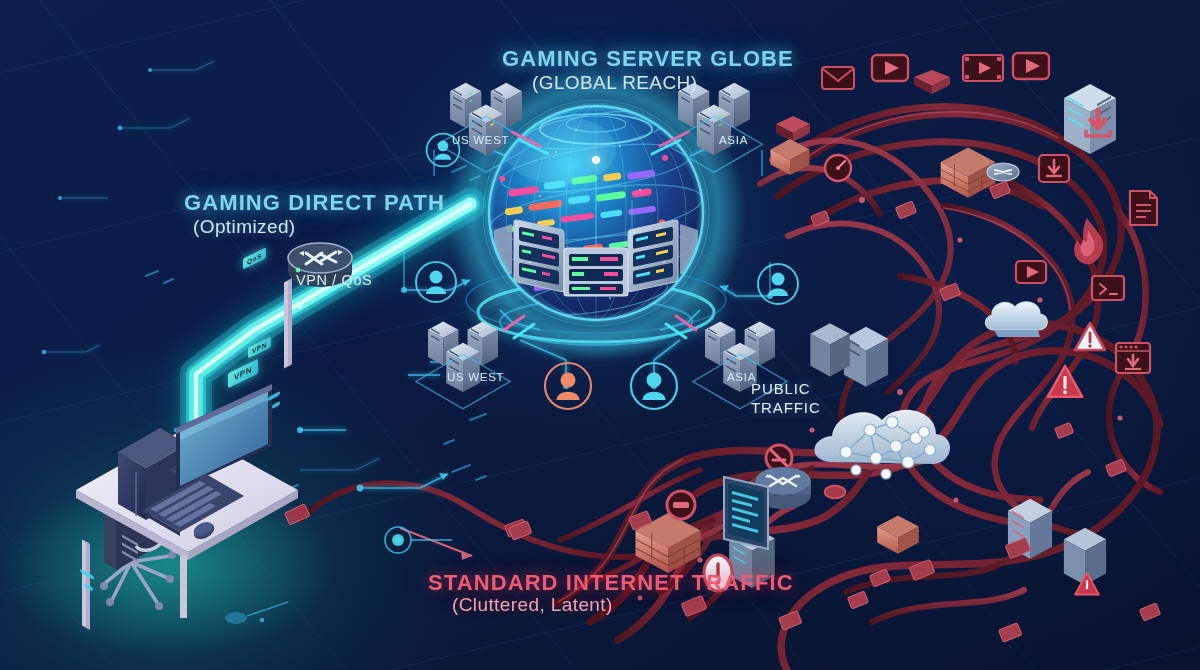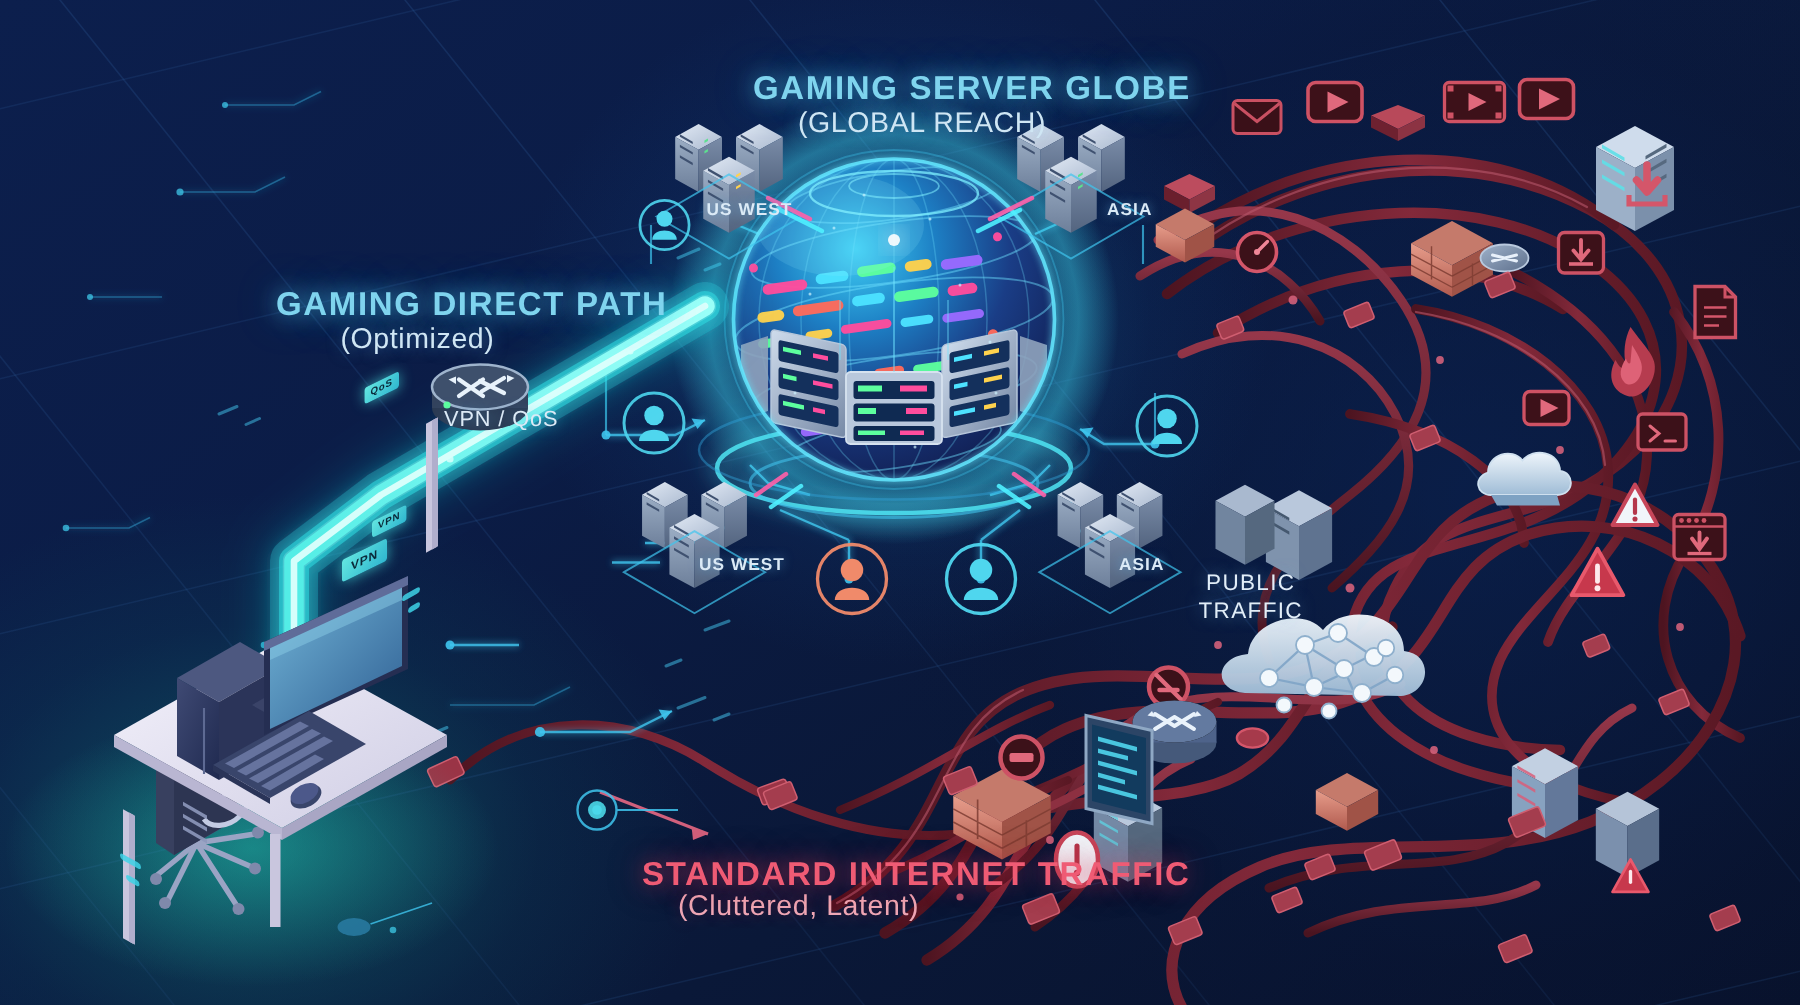--- a/index.html
+++ b/index.html
@@ -20,23 +20,22 @@
     font-size:22px;font-weight:bold;letter-spacing:1.1px;color:#7fd4ee;
     text-shadow:0 0 14px rgba(80,200,240,.75),0 0 30px rgba(50,160,220,.45);
   }
   .h-sub{
     font-size:19px;color:#cfe6f4;letter-spacing:.4px;
     text-shadow:0 0 10px rgba(100,180,230,.55);
   }
   .h-title.red{color:#ef5b74;text-shadow:0 0 14px rgba(220,60,90,.6),0 0 28px rgba(180,30,60,.35);}
   .h-sub.red{color:#f0a8b6;text-shadow:0 0 10px rgba(200,60,90,.45);}
   .lbl-sm{
-    font-size:11.5px;font-weight:bold;letter-spacing:.7px;color:#dbeaf6;
+    font-size:11.5px;font-weight:normal;letter-spacing:.7px;color:#dbeaf6;
     text-shadow:0 0 7px rgba(90,170,220,.7);
-    margin-left:19px;
   }
   .lbl-md{
     font-size:14.5px;font-weight:normal;letter-spacing:.6px;color:#dceaf6;
     text-shadow:0 0 9px rgba(90,170,220,.6);
   }
   .lbl-pub{
     font-size:15px;letter-spacing:.9px;color:#e2eef8;line-height:19px;
     text-shadow:0 0 10px rgba(110,180,230,.6);text-align:center;
   }
   .tag{
@@ -1142,28 +1141,28 @@
     <g opacity=".8">
       <ellipse cx="236" cy="618" rx="11" ry="6" fill="#2b7fa8"></ellipse>
       <path d="M247 616 L288 602" stroke="#3fc5ee" stroke-width="1.2"></path>
     </g>
   </svg>
 
   <div class="txt h-title" style="left:502px;top:46px;">GAMING SERVER GLOBE</div>
   <div class="txt h-sub" style="left:532px;top:72px;">(GLOBAL REACH)</div>
 
   <div class="txt h-title" style="left:168px;top:190px;margin-left:16px;">GAMING DIRECT PATH</div>
-  <div class="txt h-sub" style="left:227px;top:216px;text-align:center;">(Optimized)</div>
+  <div class="txt h-sub" style="left:193px;top:216px;text-align:center;">(Optimized)</div>
 
   <div class="txt h-sub red" style="left:452px;top:594px;">(Cluttered, Latent)</div>
   <div class="txt h-title red" style="left:428px;top:570px;">STANDARD INTERNET TRAFFIC</div>
 
   <div class="txt lbl-md" style="left:296px;top:272px;">VPN / QoS</div>
 
-  <div class="txt lbl-pub" style="left:799px;top:379px;text-align:center;">
+  <div class="txt lbl-pub" style="left:751px;top:379px;text-align:left;">
     <div>PUBLIC</div>
     <div>TRAFFIC</div>
   </div>
 
   <div class="txt lbl-sm" style="left:452px;top:134px;">US WEST</div>
   <div class="txt lbl-sm" style="left:719px;top:134px;">ASIA</div>
   <div class="txt lbl-sm" style="left:447px;top:371px;">US WEST</div>
   <div class="txt lbl-sm" style="left:727px;top:371px;">ASIA</div>
 
 </div>

